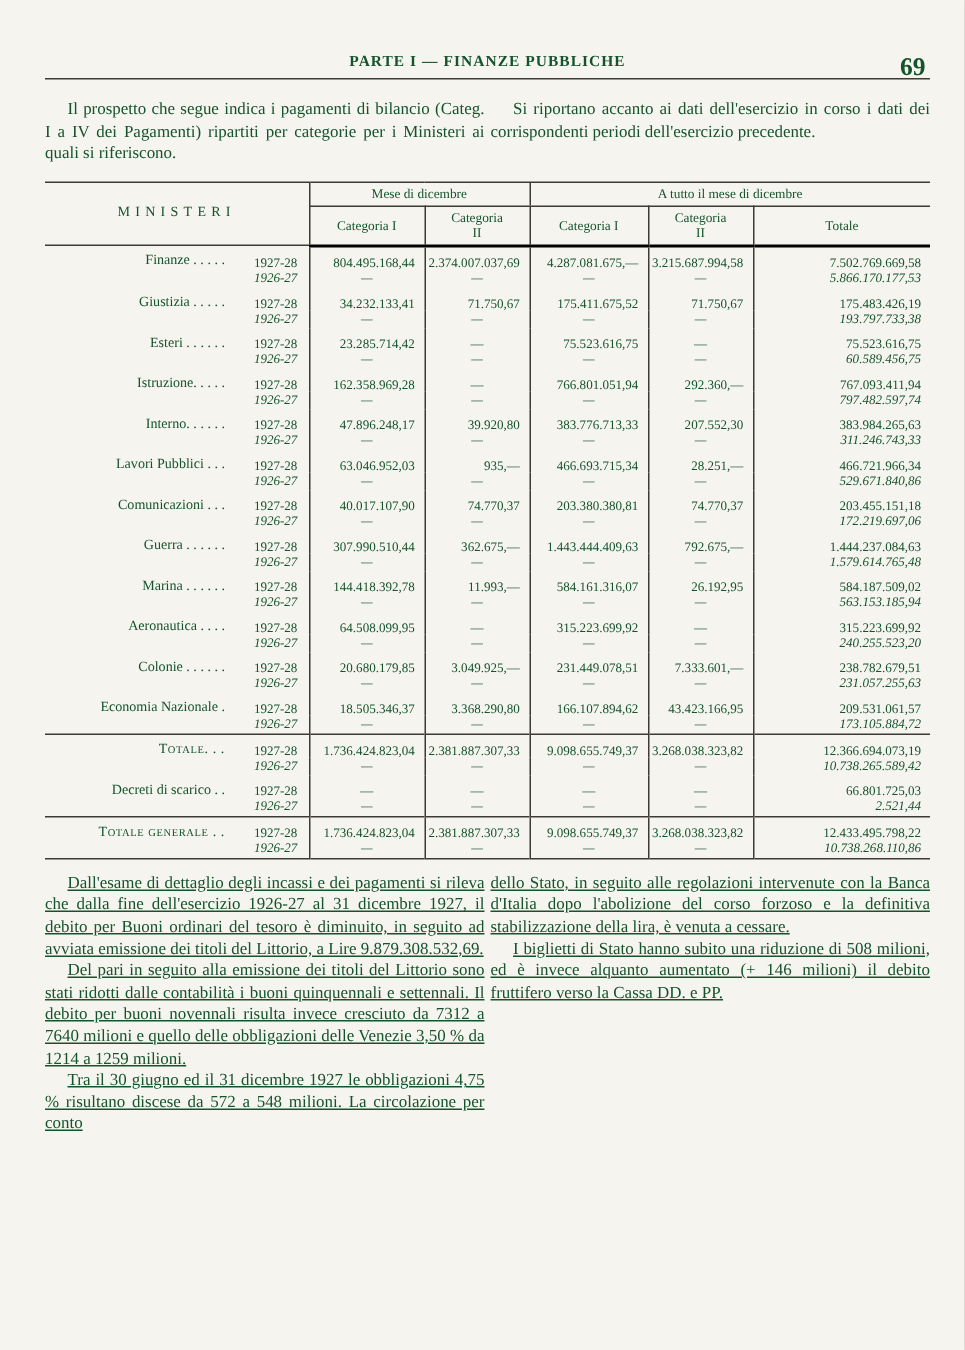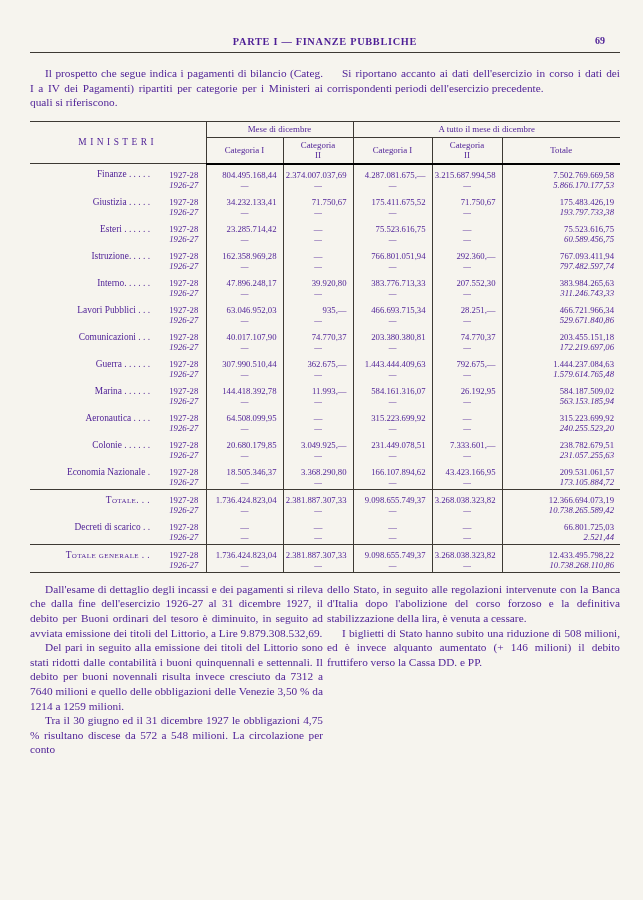--- a/index.html
+++ b/index.html
@@ -1,28 +1,28 @@
 <!DOCTYPE html>
 <html><head>
 <meta charset="utf-8">
 <style>
   * { margin:0; padding:0; box-sizing:border-box; }
   html,body { background:#dddad2; }
   .page {
     width:643px; height:900px; margin:0 auto;
     background:#f6f4ee;
     font-family:"Liberation Serif", serif;
-    color:#4c1d95;
+    color:#14532d;
     padding:36px 23px 0 30px;
     position:relative; overflow:hidden;
     box-shadow:0 0 6px rgba(0,0,0,.25);
   }
   
   .runhead { position:relative; text-align:center; font-weight:bold; font-size:10.3px; letter-spacing:.7px; }
-  .rh-num { position:absolute; right:15px; top:-1px; font-size:10px; letter-spacing:0; }
+  .rh-num { position:absolute; right:3px; top:-1px; font-size:17px; letter-spacing:0; }
   .hrule { border-bottom:1px solid #3d3933; margin-top:5px; }
   
   .twocol { display:flex; gap:4px; }
   .intro { margin-top:13px; }
   .textcol { flex:1; font-size:11.3px; line-height:14.6px; text-align:justify; }
   .intro .textcol { text-indent:15px; }
   
   table.fin { width:100%; border-collapse:collapse; table-layout:fixed; margin-top:11px; border-bottom:1px solid #3d3933; }
   .fin th { font-weight:normal; font-size:8.9px; padding:2px 16px 3px; text-align:center; }
   .fin th.ministeri { font-size:9.4px; letter-spacing:3.5px; border-bottom:1px solid #3d3933; vertical-align:middle; }
@@ -33,21 +33,21 @@
   .fin td.name { font-size:9.4px; padding-left:2px; white-space:nowrap; vertical-align:top; overflow:hidden;text-align:right; }
   .fin td.caps { font-variant:small-caps; letter-spacing:.4px; }
   .fin td.year { text-align:center; padding-left:12px; white-space:nowrap; }
   .fin td.v { border-left:1px solid #3d3933; text-align:right; padding-right:6px; white-space:nowrap; }
   .fin td.v.d { text-align:center; padding-right:0; }
   .fin tr.l1 td { padding-top:5px; }
   .fin tr.l2 td { padding-bottom:2px; font-style:italic; }
   .fin tr.rule td, .fin tr.rule td.name { border-top:1px solid #3d3933; }
   
   .bodytext { margin-top:9px; }
-  .bodytext p { text-indent:15px; margin:0; }
+  .bodytext p { text-indent:15px; margin:0;text-decoration:underline; }
   .bodytext p.noind { text-indent:0; }
 </style>
 </head>
 <body>
 
 <div class="page">
 
   <header class="runhead">
     <span class="rh-title">PARTE I — FINANZE PUBBLICHE</span>
     <span class="rh-num">69</span>

